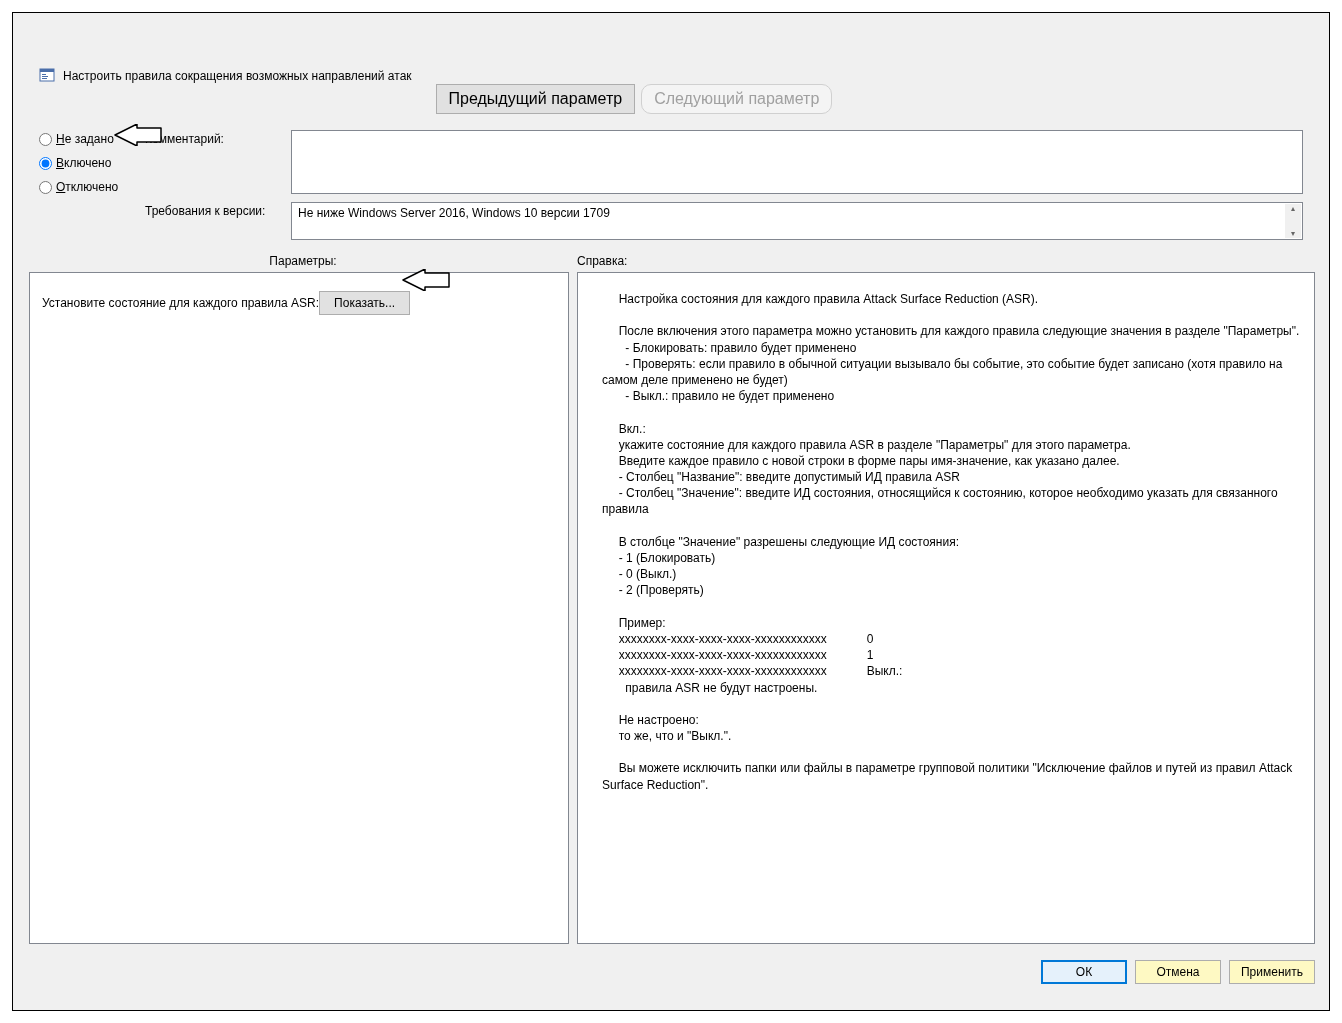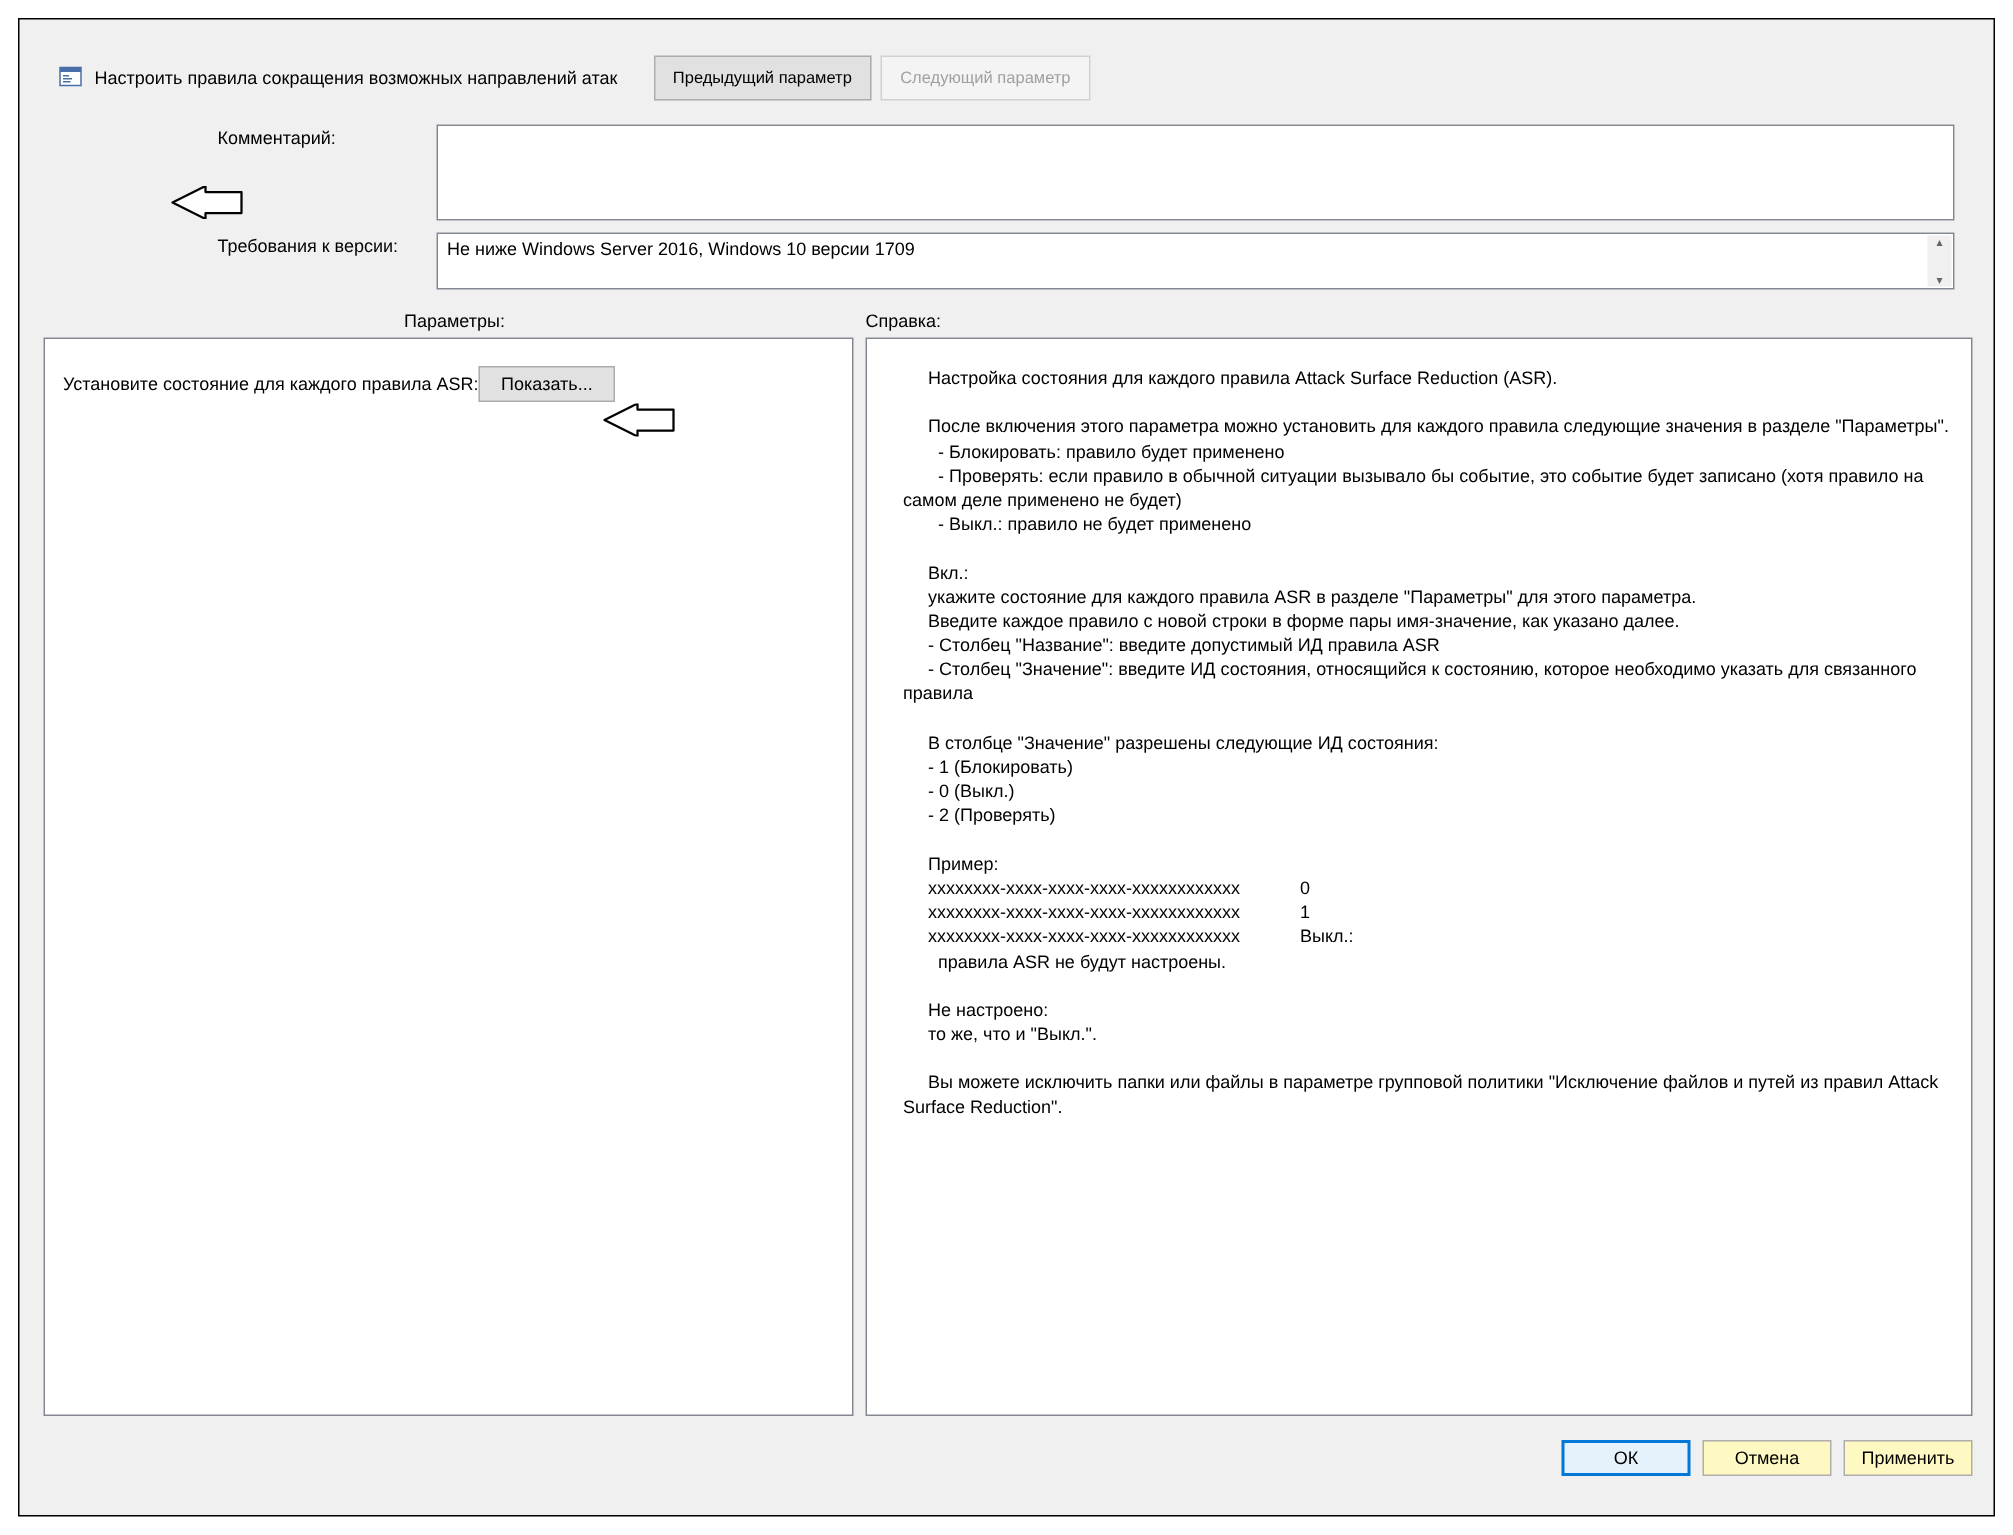--- a/index.html
+++ b/index.html
@@ -40,25 +40,26 @@
   .hdr-title {
     flex: 0 0 auto;
     margin-right: 24px;
   }
   .nav-btn {
     height: 30px;
     min-width: 140px;
     background: #e1e1e1;
     border: 1px solid #adadad;
     font-family: inherit;
-    font-size: 11px;
+    font-size: 16px;
     padding: 0 12px;
     cursor: pointer;
-  }
-  .nav-btn + .nav-btn { margin-left: 6px; }
+    margin-top: 47px;
+  }
+  .nav-btn + .nav-btn { margin-left: 6px; border-radius: 10px; }
   .nav-btn[disabled] {
     color: #a0a0a0;
     background: #f4f4f4;
     border-color: #d0d0d0;
     cursor: default;
   }
 
   
   .grid-top {
     display: grid;
@@ -237,20 +238,34 @@
     <span class="hdr-title">Настроить правила сокращения возможных направлений атак</span>
     <button class="nav-btn">
       <span class="u">Предыдущий параметр</span>
     </button>
     <button class="nav-btn" disabled="">
       <span>Следующий параметр</span>
     </button>
   </div>
 
   <div class="grid-top">
+    <div class="radios">
+      <label class="radio-row">
+        <input type="radio" name="state" style="">
+        <span><span class="u">Н</span><span>е задано</span></span>
+      </label>
+      <label class="radio-row">
+        <input type="radio" name="state" checked="" style="">
+        <span><span class="u">В</span><span>ключено</span></span>
+      </label>
+      <label class="radio-row">
+        <input type="radio" name="state" style="">
+        <span><span class="u">О</span><span>тключено</span></span>
+      </label>
+    </div>
     <div class="lbl-right">Комментарий:</div>
     <textarea class="comment-box" value="" style=""></textarea>
   </div>
 
   <div class="req-row">
     <div></div>
     <div class="lbl-right">Требования к версии:</div>
     <div class="req-box">
       <span>Не ниже Windows Server 2016, Windows 10 версии 1709</span>
       <span class="sb">

